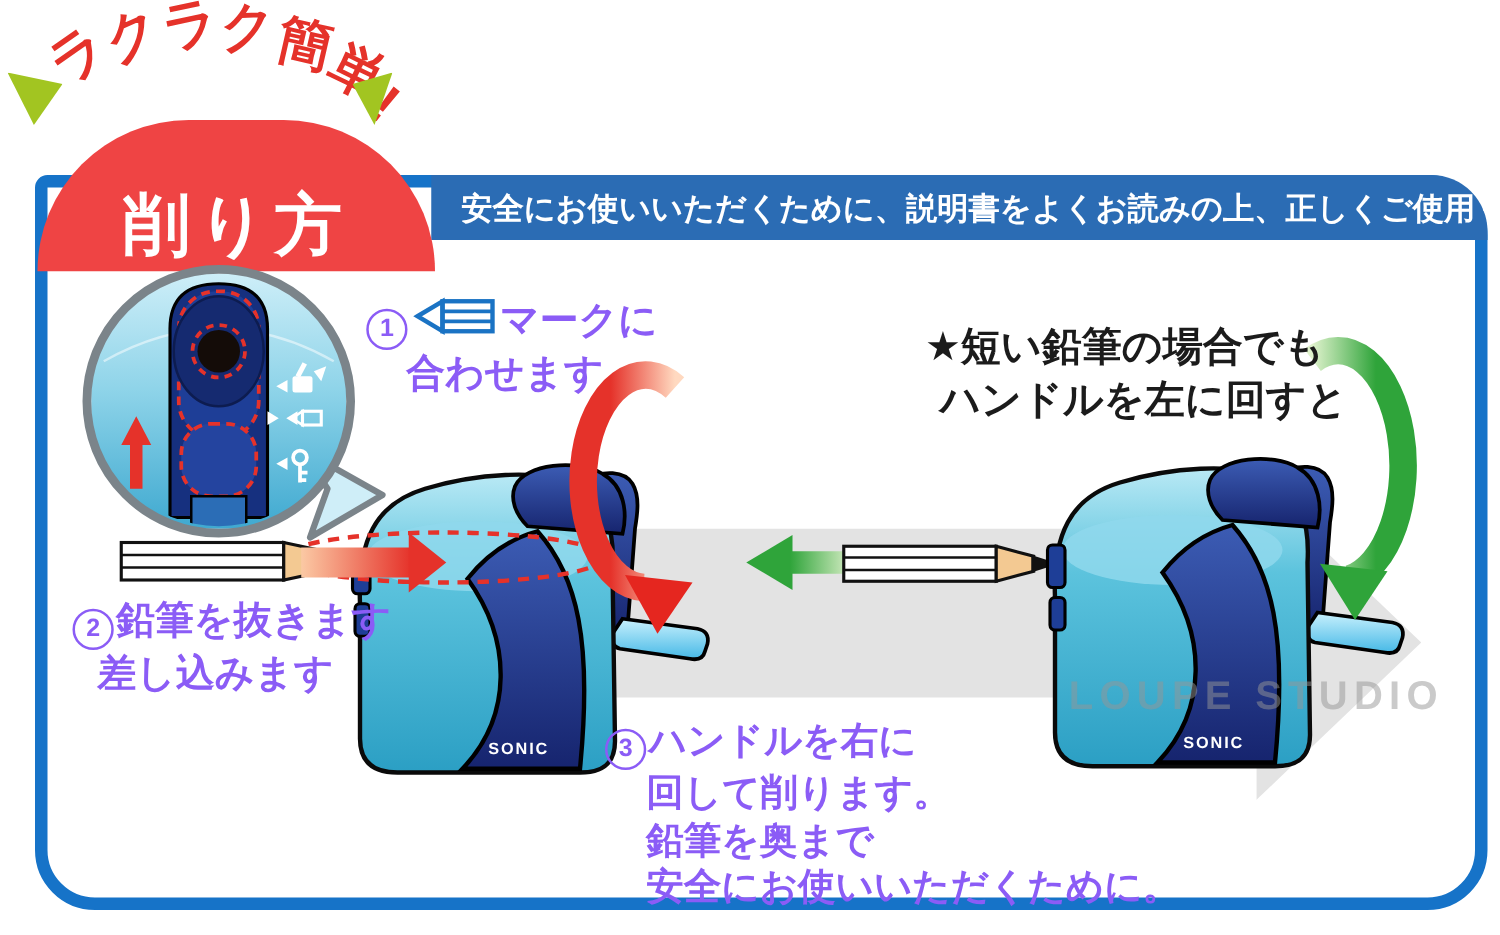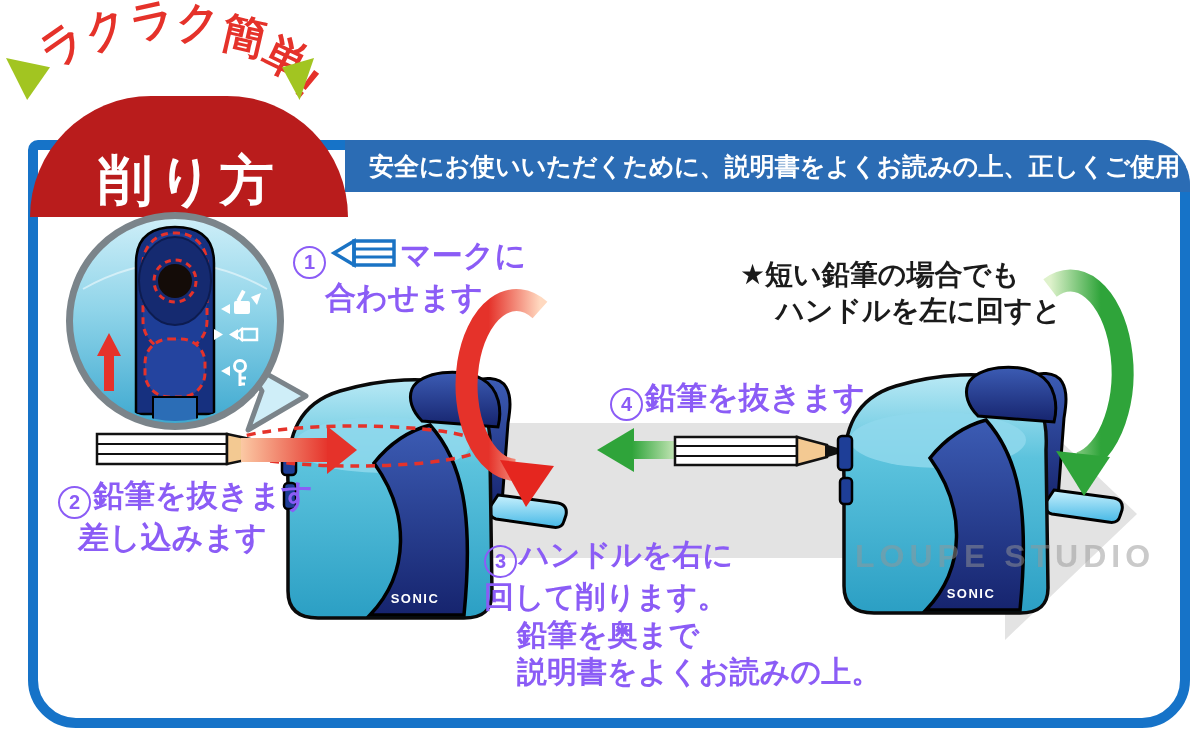--- a/index.html
+++ b/index.html
@@ -6,39 +6,39 @@
   .stage{position:relative;width:1200px;height:748px;background:#fff;overflow:hidden;
          font-family:"Liberation Sans","DejaVu Sans",sans-serif;}
   .abs{position:absolute;}
 
   
   .frame{left:28px;top:140px;width:1142px;height:568px;border:10px solid #1673c8;
          border-radius:10px 48px 48px 48px;z-index:1;}
   .banner{left:345px;top:140px;width:845px;height:52px;background:#2b6cb4;
           border-radius:0 45px 0 0;z-index:2;display:flex;align-items:center;}
   .banner span{color:#fff;font-weight:bold;font-size:25px;margin-left:24px;white-space:nowrap;letter-spacing:0px;}
-  .dome{left:30px;top:96px;width:318px;height:121px;background:#b91c1c;
+  .dome{left:30px;top:96px;width:318px;height:121px;background:#ef4444;
         border-radius:159px 159px 0 0;z-index:3;display:flex;align-items:flex-end;justify-content:center;}
   .dome span{color:#fff;font-weight:bold;font-size:54px;letter-spacing:6px;line-height:1;margin-bottom:10px;}
 
   
   .burst{left:0;top:0;width:340px;height:120px;z-index:4;}
   .burst b{position:absolute;color:#e5322a;font-weight:bold;font-size:44px;line-height:1;}
   .leaf{background:#a2c521;z-index:4;}
   .leaf.l{left:6px;top:58px;width:44px;height:42px;clip-path:polygon(0 0,48% 100%,100% 22%);}
   .leaf.r{left:282px;top:58px;width:32px;height:42px;clip-path:polygon(0 22%,55% 100%,100% 0);}
 
   
   .gband{left:300px;top:423px;width:708px;height:135px;background:#e3e3e3;z-index:2;}
   .ghead{left:1005px;top:388px;width:132px;height:252px;background:#e3e3e3;
          clip-path:polygon(0 0,100% 50%,0 100%);z-index:2;}
 
   
   .step{z-index:9;color:#8b5cf6;font-weight:bold;line-height:1.25;white-space:nowrap;}
-  .note{z-index:9;color:#1b1b1b;font-weight:bold;line-height:1.3;white-space:nowrap;font-size:28px;}
+  .note{z-index:9;color:#1b1b1b;font-weight:bold;line-height:1.3;white-space:nowrap;font-size:32px;}
   .circ{display:inline-flex;align-items:center;justify-content:center;width:29px;height:29px;
         border:2px solid currentColor;border-radius:50%;font-size:20px;vertical-align:-3px;margin-right:2px;}
   .ind{display:block;}
   .wm{left:855px;top:538px;z-index:10;font-size:32px;font-weight:bold;letter-spacing:5px;
       color:rgba(150,150,150,0.5);}
 
   svg{position:absolute;overflow:visible;}
   .z3{z-index:3}.z4{z-index:4}.z6{z-index:6}.z7{z-index:7}.z8{z-index:8}
 
   
@@ -219,31 +219,28 @@
       <polygon points="2,17 22,5 22,29" fill="none" stroke="#1a73c4" stroke-width="3.5"></polygon>
     </svg><span>マークに</span>
     <span class="ind" style="margin-left:32px">合わせます</span>
   </div>
 
   <div class="abs step" style="left:58px;top:477px;font-size:31px">
     <span class="circ">2</span><span>鉛筆を抜きます</span>
     <span class="ind" style="margin-left:20px">差し込みます</span>
   </div>
 
-  <div class="abs step" style="left:484px;top:536px;font-size:30px">
+  <div class="abs step" style="left:484px;top:574px;font-size:30px">
     <span class="circ">3</span><span>ハンドルを右に</span>
-    <span class="ind" style="">回して削ります。</span>
+    <span class="ind" style="margin-left:33px">回して削ります。</span>
     <span class="ind" style="margin-left:33px">鉛筆を奥まで</span>
-    <span class="ind" style="margin-left:33px">説明書をよくお読みの上。</span>
-  </div>
-
-  <div class="abs step" style="left:610px;top:379px;font-size:31px">
-    <span class="circ">4</span><span>鉛筆を抜きます</span>
-  </div>
+    <span class="ind" style="margin-left:33px">安全にお使いいただくために。</span>
+  </div>
+
 
   <div class="abs note" style="left:740px;top:257px">
     <span>★短い鉛筆の場合でも</span>
-    <span class="ind" style="margin-left:36px">ハンドルを左に回すと</span>
+    <span class="ind" style="margin-left:12px">ハンドルを左に回すと</span>
   </div>
 
   <div class="abs wm">LOUPE STUDIO</div>
 
 </div>
 
 </body></html>

